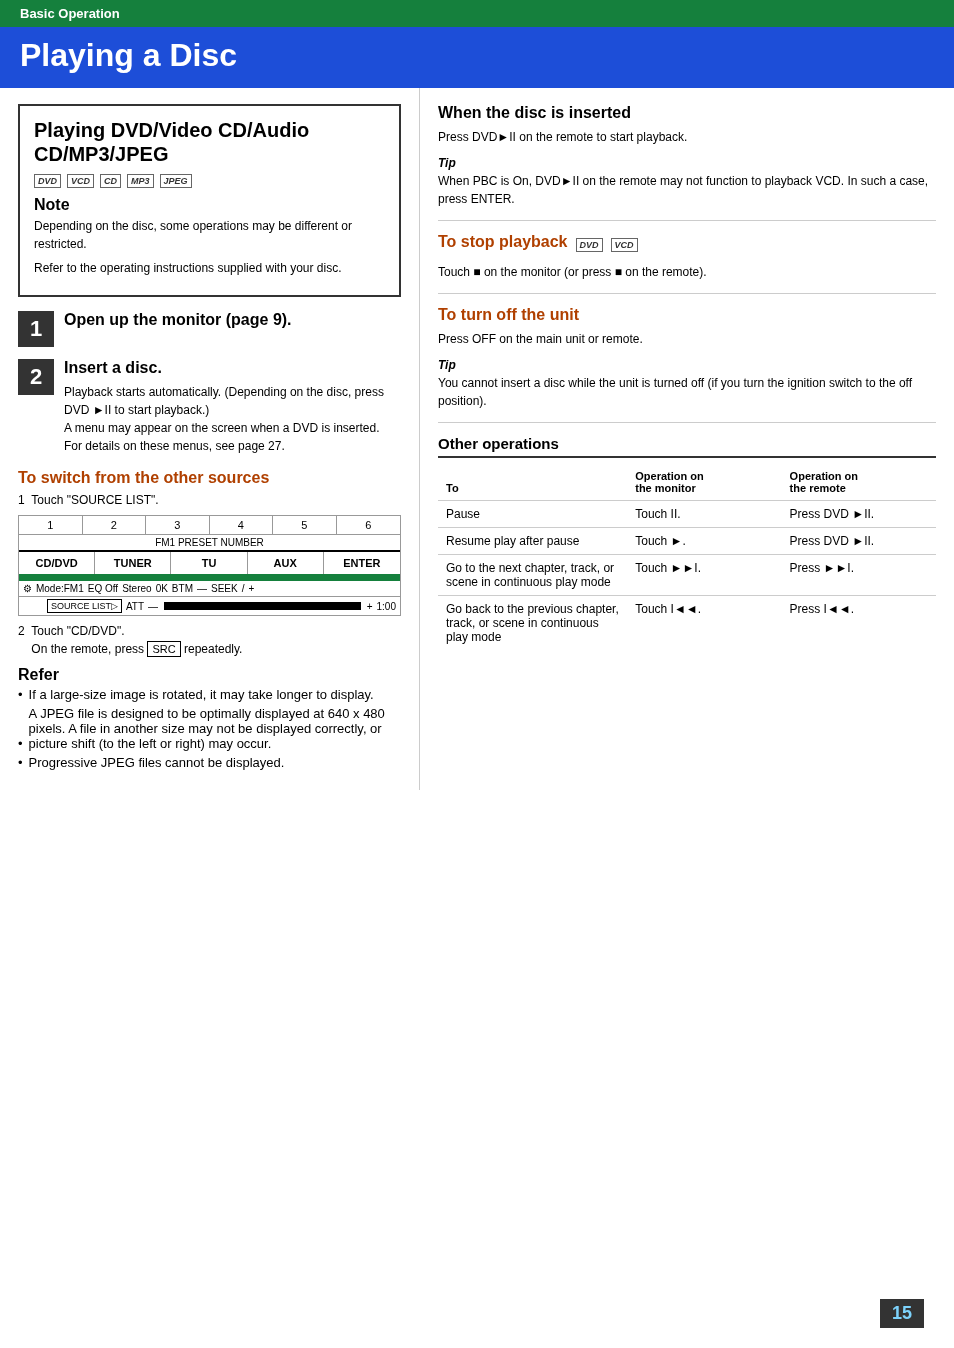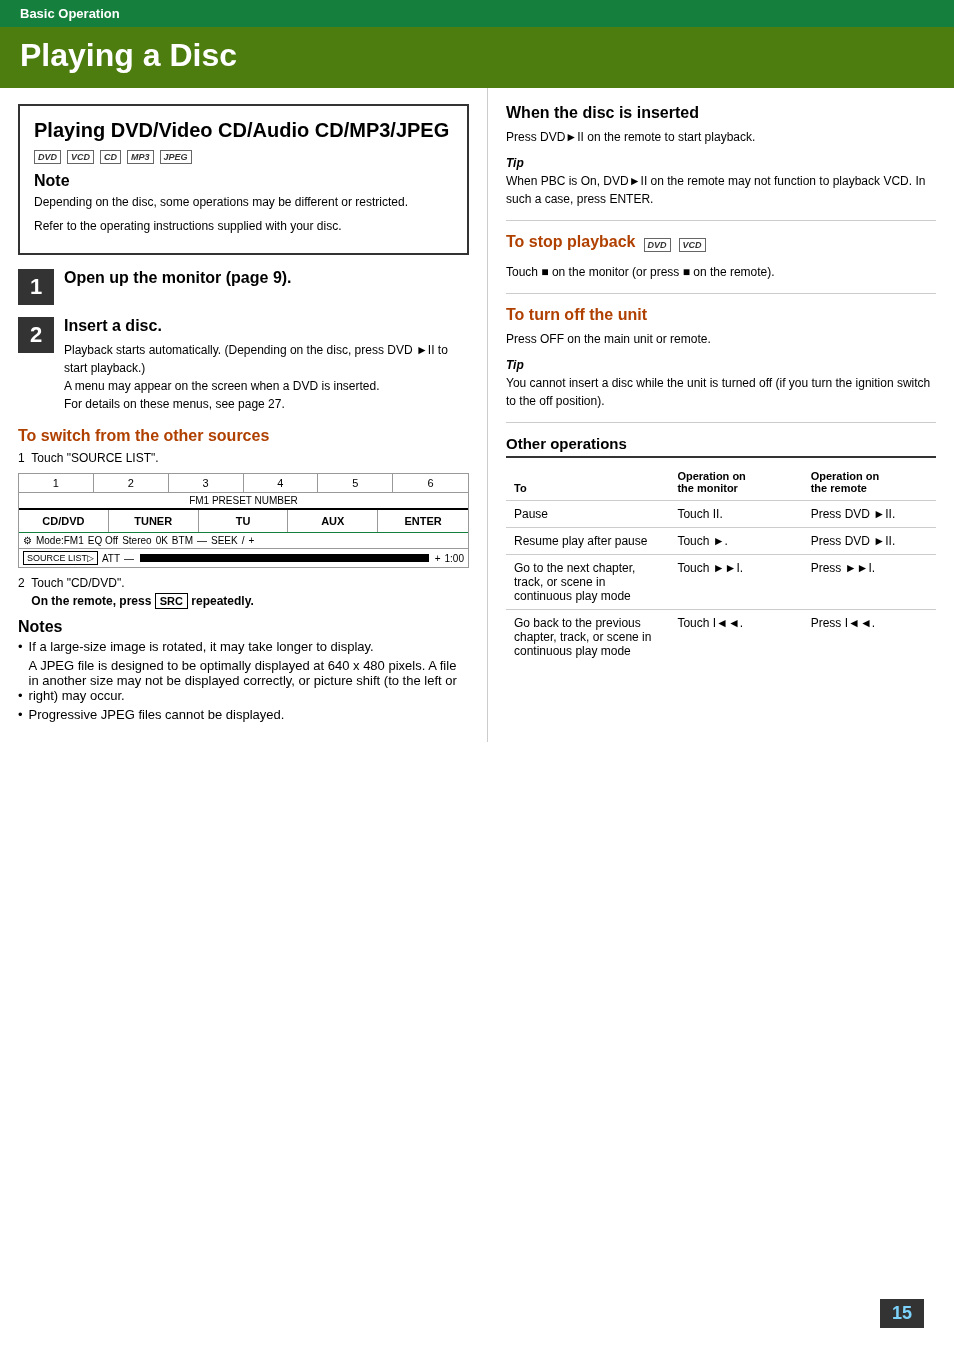--- a/index.html
+++ b/index.html
@@ -14,37 +14,37 @@
 
     .page-header {
       background: #15803d;
       color: #fff;
       padding: 6px 20px;
       font-size: 13px;
       font-weight: bold;
     }
 
     .page-title-bar {
-      background: #4d7c0f;
+      background: #1d4ed8;
       padding: 10px 20px 14px 20px;
     }
 
     .page-title-bar h1 {
       color: #fff;
       font-size: 32px;
       font-weight: bold;
     }
 
     .content-wrapper {
       display: flex;
       padding: 0;
     }
 
     .left-col {
-      width: 488px;
+      width: 420px;
       padding: 16px 18px;
       border-right: 1px solid #ccc;
     }
 
     .right-col {
       flex: 1;
       padding: 16px 18px;
     }
 
     .section-box {
@@ -150,21 +150,21 @@
     .fm-preset-row {
       text-align: center;
       font-size: 10px;
       padding: 2px;
       border-bottom: 2px solid #000000;
     }
 
     .source-buttons {
       display: grid;
       grid-template-columns: repeat(5, 1fr);
-      border-bottom: 1px solid #15803d;
+      border-bottom: 7px solid #15803d;
     }
 
     .source-btn {
       border-right: 1px solid #999;
       padding: 5px 4px;
       text-align: center;
       font-size: 11px;
       font-weight: bold;
     }
 
@@ -193,20 +193,21 @@
       align-items: center;
       font-size: 10px;
       padding: 2px 4px;
       gap: 4px;
     }
 
     .source-bottom .source-list-label {
       font-size: 9px;
       border: 1px solid #000;
       padding: 1px 3px;
+      margin-left: 24px;
     }
 
     .notes-list {
       margin-top: 10px;
     }
 
     .bullet-item {
       display: flex;
       align-items: flex-end;
       margin-bottom: 4px;
@@ -398,27 +399,27 @@
           <span>—</span>
           <div class="progress-bar"></div>
           <span>+</span>
           <span>1:00</span>
         </div>
       </div>
 
       <p style="font-size:12px;margin-bottom:4px;">
         2&nbsp;&nbsp;Touch "CD/DVD".
       </p>
-      <p style="font-size:12px;margin-bottom:10px;font-weight:bold;">
+      <p style="font-size:12px;margin-bottom:10px;">
         &nbsp;&nbsp;&nbsp;&nbsp;On the remote, press <span style="border:1px solid #000;padding:1px 4px;font-size:11px;">SRC</span> repeatedly.
       </p>
     </div>
 
     <div class="notes-list">
-      <div class="note-label">Notes</div>
+      <div class="note-label">Refer</div>
       <div class="bullet-item">
         <span>If a large-size image is rotated, it may take longer to display.</span>
       </div>
       <div class="bullet-item">
         <span>A JPEG file is designed to be optimally displayed at 640 x 480 pixels. A file in another size may not be displayed correctly, or picture shift (to the left or right) may occur.</span>
       </div>
       <div class="bullet-item">
         <span>Progressive JPEG files cannot be displayed.</span>
       </div>
     </div>

